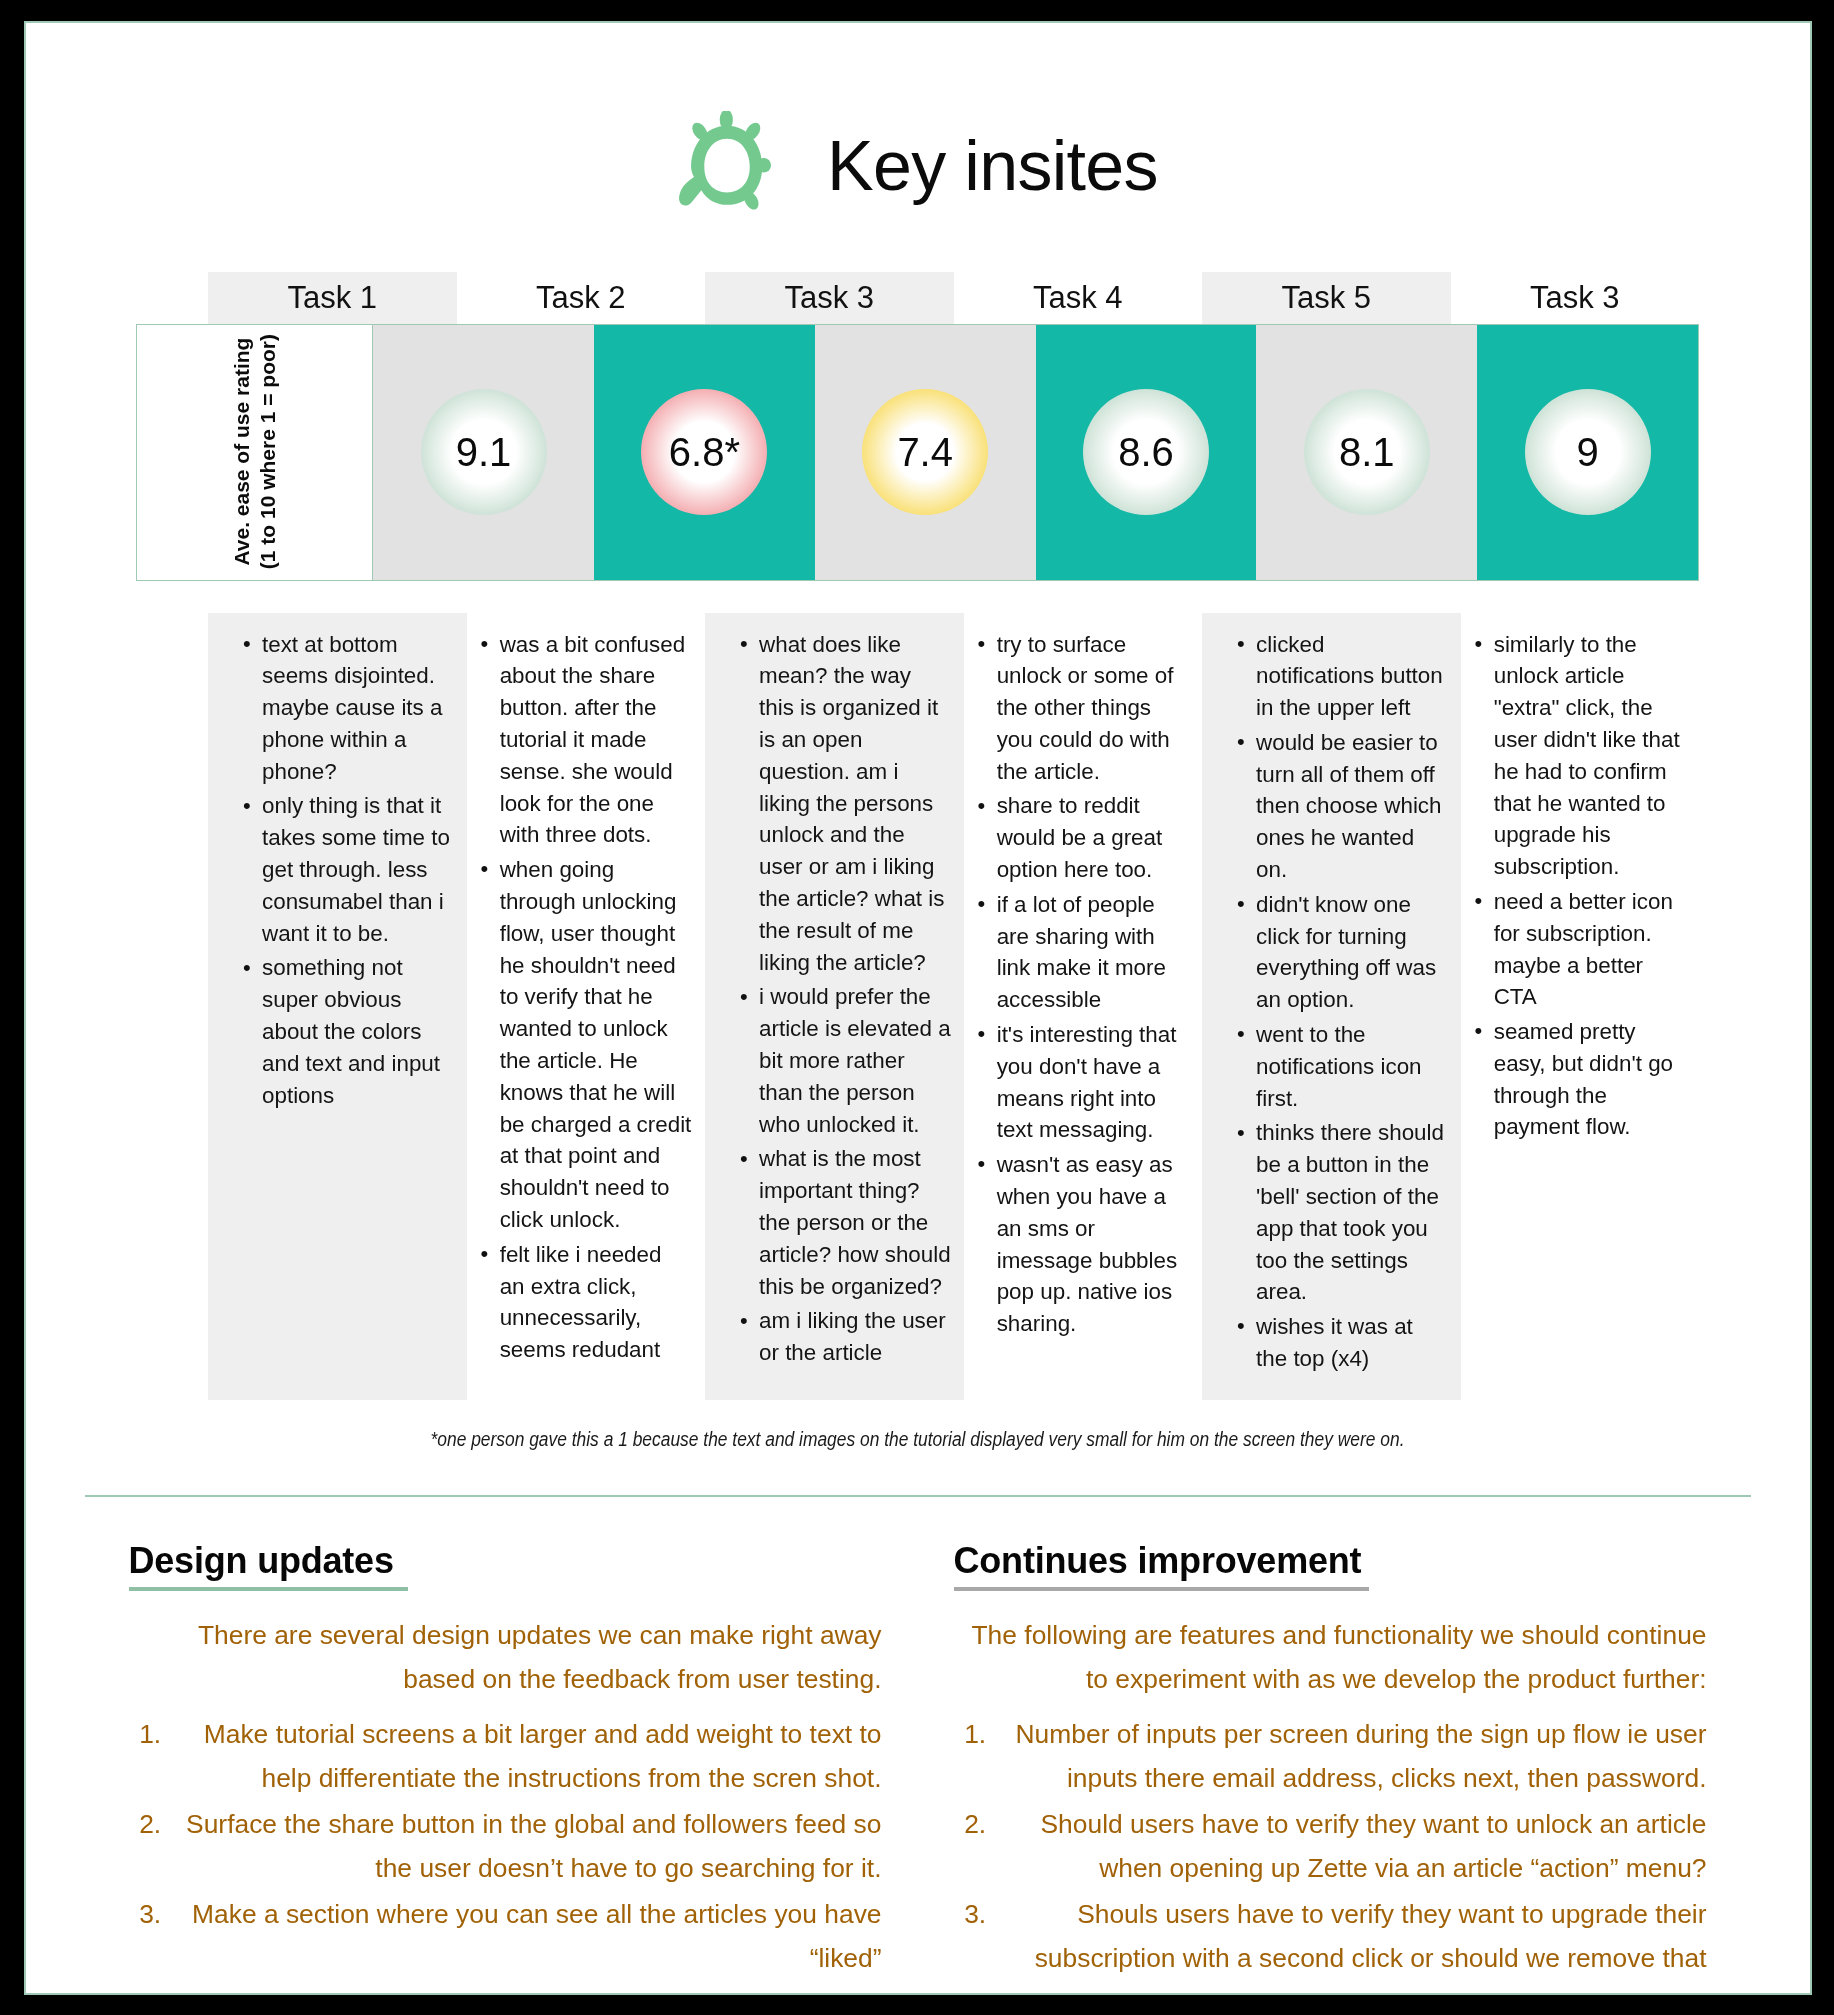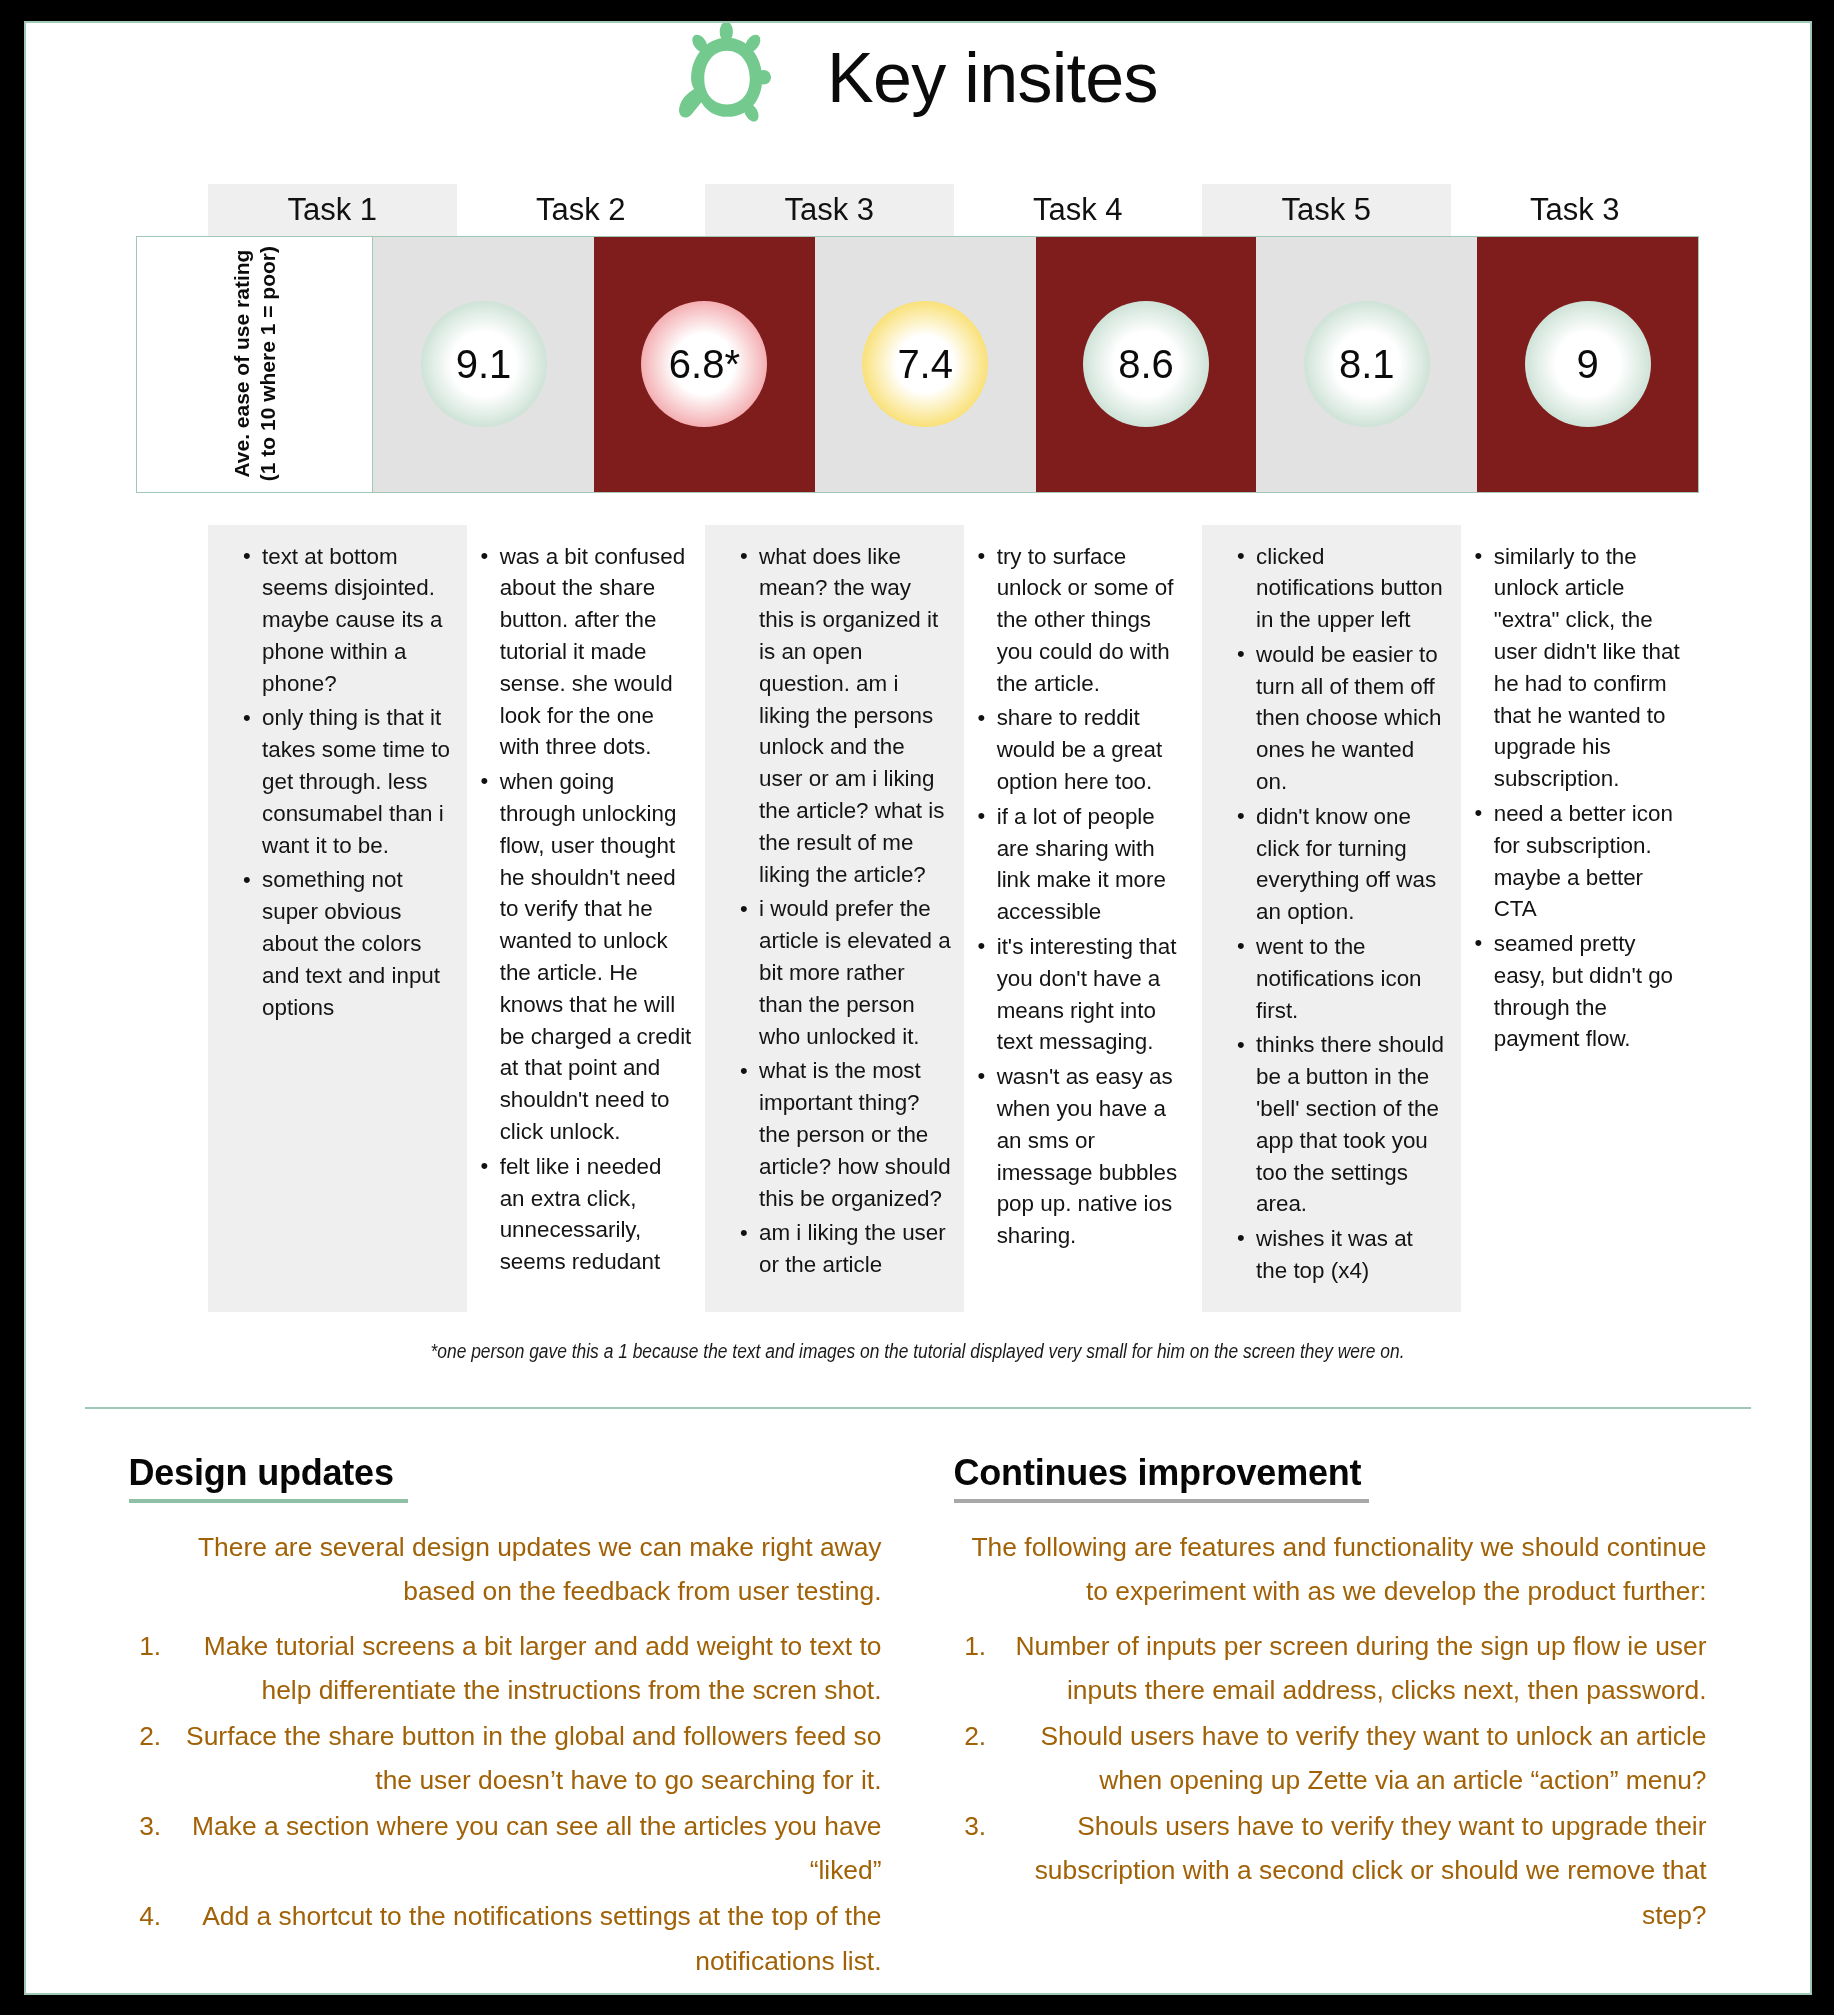--- a/index.html
+++ b/index.html
@@ -20,20 +20,21 @@
     border: 2.2px solid #9fc9b4;
     overflow: hidden;
   }
 
   
   #header {
     display: flex;
     align-items: center;
     justify-content: center;
     gap: 47px;
+    padding-top: 88px;
     padding-bottom: 51px;
   }
   #logo-wrap { width: 103px; height: 110px; flex: 0 0 auto; }
   #logo-wrap svg { display: block; width: 103px; height: 110px; }
   #doc-title {
     font-size: 70px;
     font-weight: 400;
     letter-spacing: -0.7px;
     color: #0b0b0b;
     line-height: 1;
@@ -85,21 +86,21 @@
     white-space: nowrap;
     font-size: 21px;
     font-weight: bold;
     line-height: 1.22;
     text-align: center;
     color: #0c0c0c;
   }
   .rating-cells {
     flex: 1 1 auto;
     display: flex;
-    background: #7f1d1d;
+    background: #14b8a6;
   }
   .rating-cell {
     flex: 1 1 0;
     display: flex;
     align-items: center;
     justify-content: center;
   }
   .rating-cell.tint { background: #e2e2e2; }
 
   .bubble {

